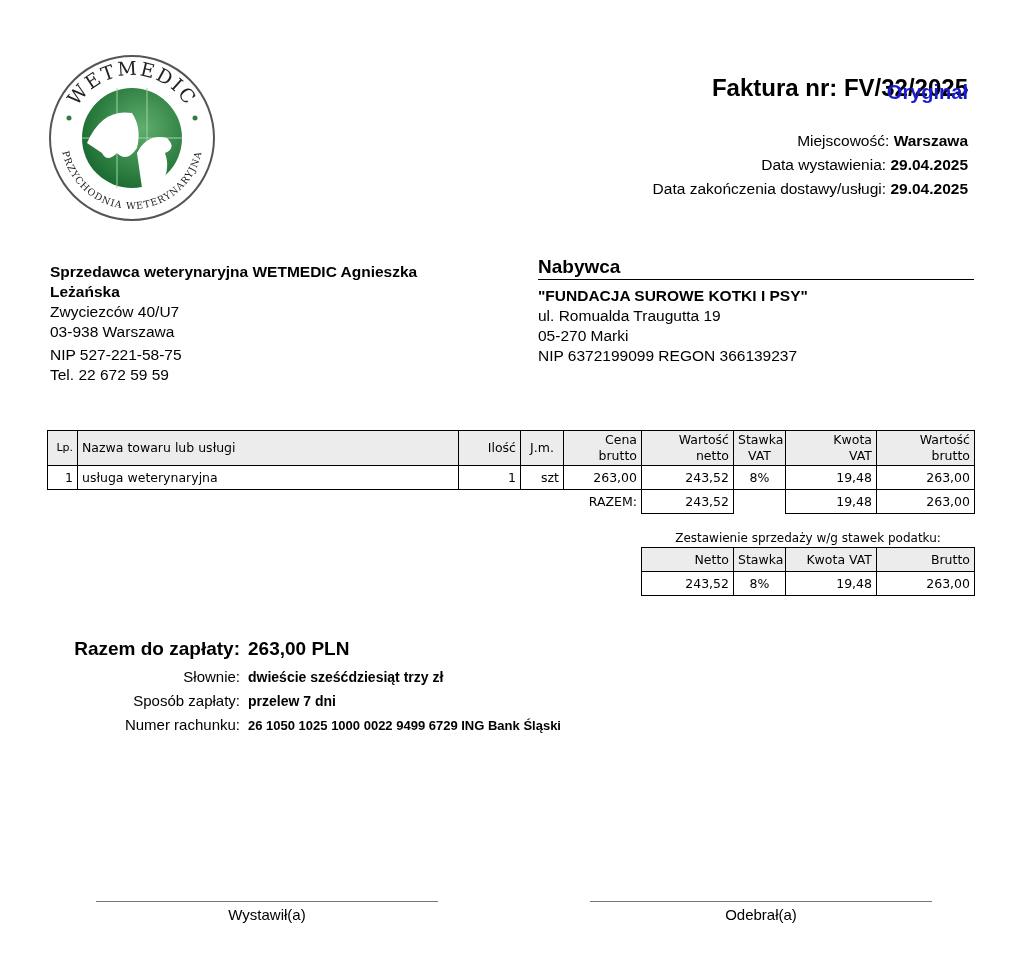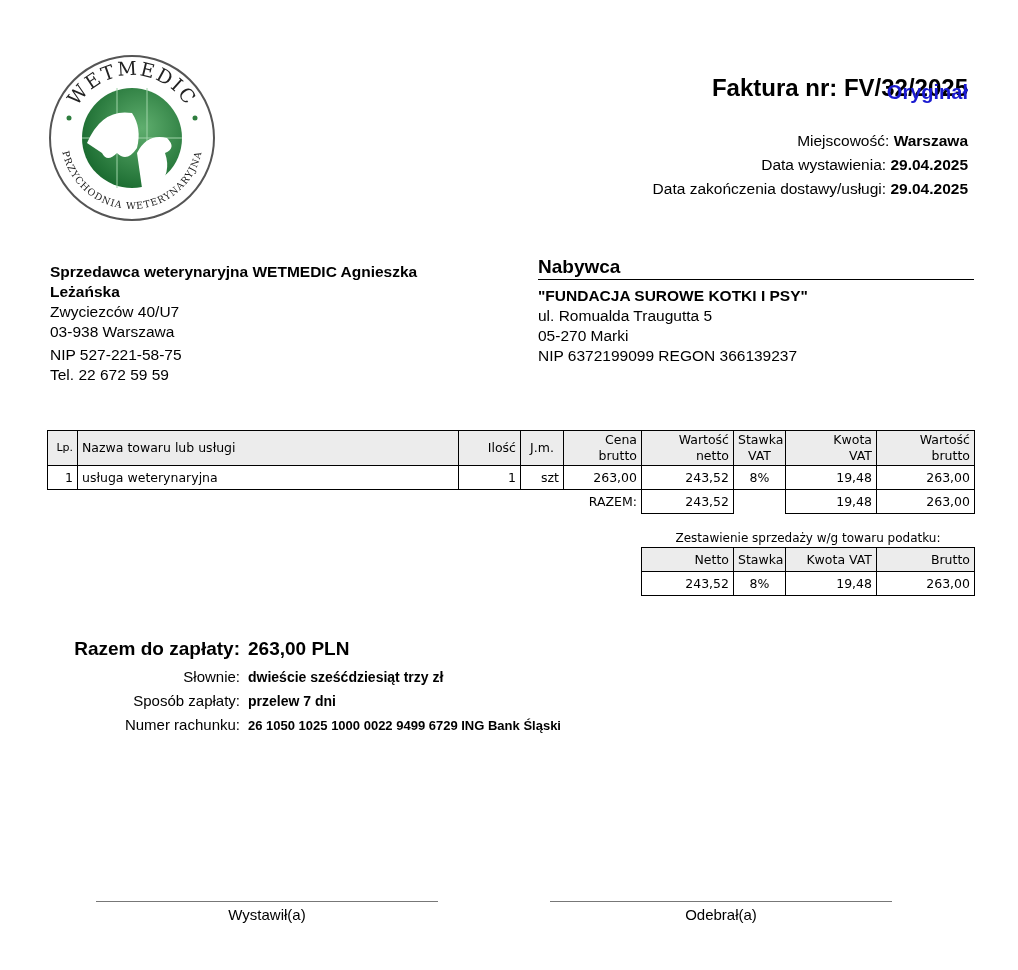--- a/index.html
+++ b/index.html
@@ -79,21 +79,21 @@
   <div class="name">Sprzedawca weterynaryjna WETMEDIC Agnieszka Leżańska</div>
   <div>Zwyciezców 40/U7</div>
   <div>03-938 Warszawa</div>
   <div style="margin-top:3px">NIP 527-221-58-75</div>
   <div>Tel. 22 672 59 59</div>
 </div>
 
 <div class="abs party buyer">
   <h2>Nabywca</h2>
   <div class="name">"FUNDACJA SUROWE KOTKI I PSY"</div>
-  <div>ul. Romualda Traugutta 5</div>
+  <div>ul. Romualda Traugutta 19</div>
   <div>05-270 Marki</div>
   <div>NIP 6372199099 REGON 366139237</div>
 </div>
 
 <table class="items">
   <colgroup>
     <col style="width:30px">
       <col style="width:381px">
       <col style="width:62px">
       <col style="width:43px">
@@ -130,21 +130,21 @@
     <td class="nob" colspan="4"></td>
     <td class="nob bold">RAZEM:</td>
     <td>243,52</td>
     <td class="nob"></td>
     <td>19,48</td>
     <td class="bold">263,00</td>
   </tr>
 </tbody>
   </table>
 
-<div class="abs summary-cap">Zestawienie sprzedaży w/g towaru podatku:</div>
+<div class="abs summary-cap">Zestawienie sprzedaży w/g stawek podatku:</div>
 <table class="vat">
   <colgroup>
       <col style="width:92px">
       <col style="width:52px">
       <col style="width:91px">
       <col style="width:98px">
     </colgroup>
   <tbody>
       <tr>
     <th>Netto</th>
@@ -177,16 +177,16 @@
   <div class="row small">
     <span class="lbl">Numer rachunku:</span>
     <span class="val" style="font-size:13px">26 1050 1025 1000 0022 9499 6729 ING Bank Śląski</span>
   </div>
 </div>
 
 <div class="abs sig" style="left:96px">
   <div class="line"></div>
   <span>Wystawił(a)</span>
 </div>
-<div class="abs sig" style="left:550px">
+<div class="abs sig" style="left:590px">
   <div class="line"></div>
   <span>Odebrał(a)</span>
 </div>
 
 </body></html>

